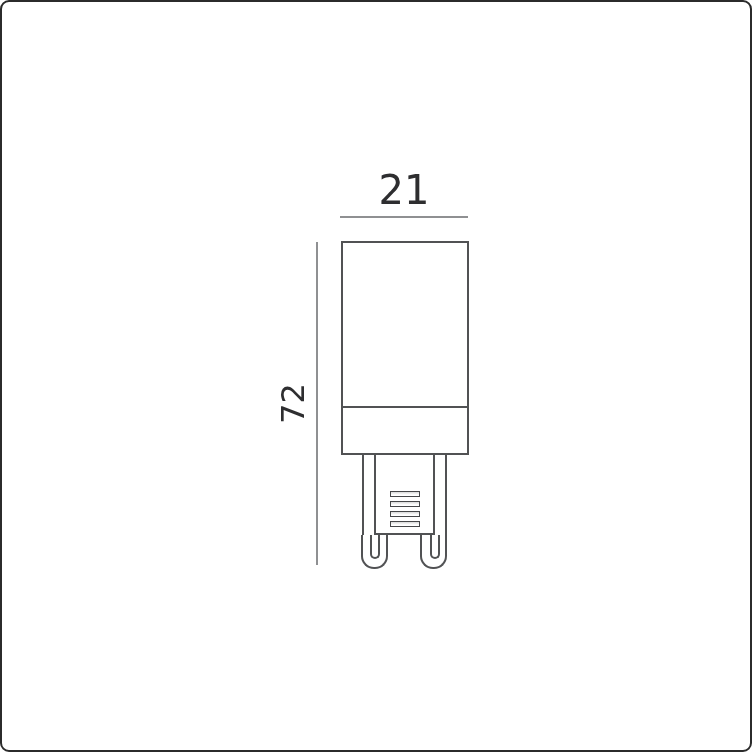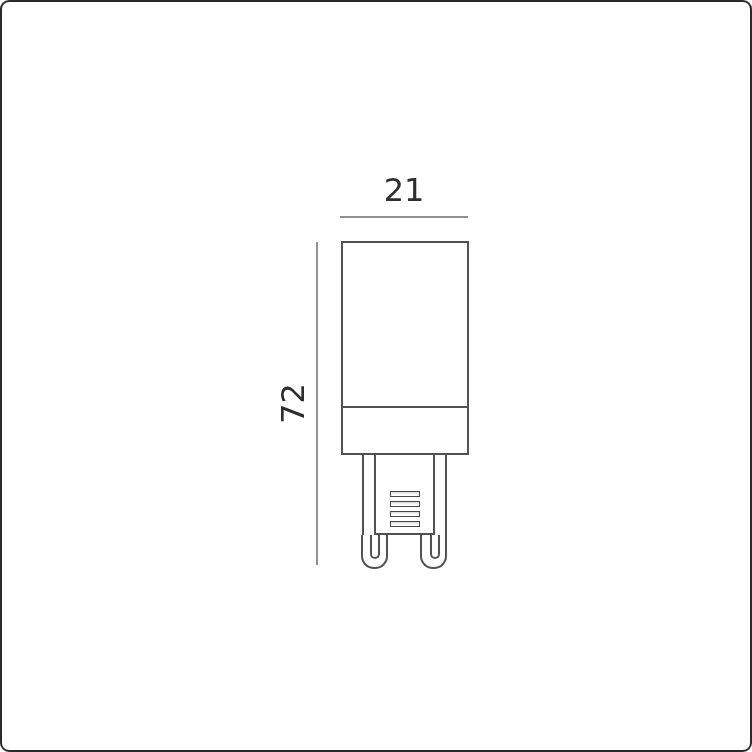--- a/index.html
+++ b/index.html
@@ -20,21 +20,21 @@
   }
   
   .dim-h-label {
     position: absolute;
     left: 338px;
     top: 172px;
     width: 128px;
     height: 33px;
     line-height: 33px;
     text-align: center;
-    font-size: 32px;
+    font-size: 40px;
     color: #2e2e30;
   }
   .dim-h-line {
     position: absolute;
     left: 338px;
     top: 214px;
     width: 128px;
     height: 2px;
     background: #8f9092;
   }

